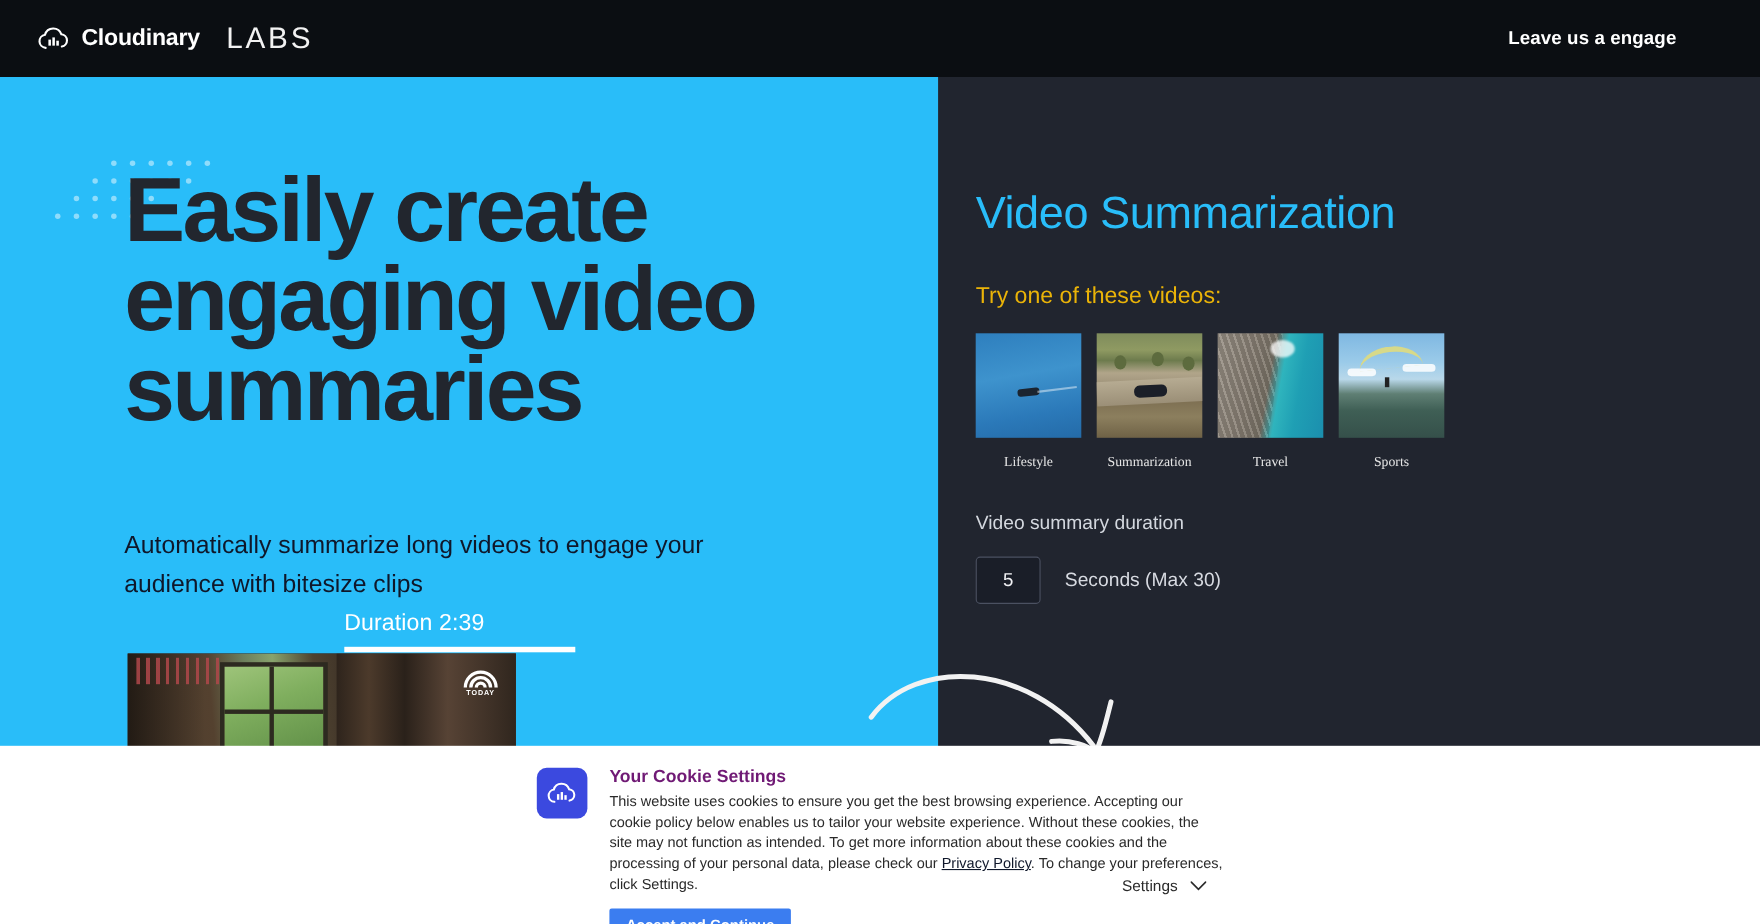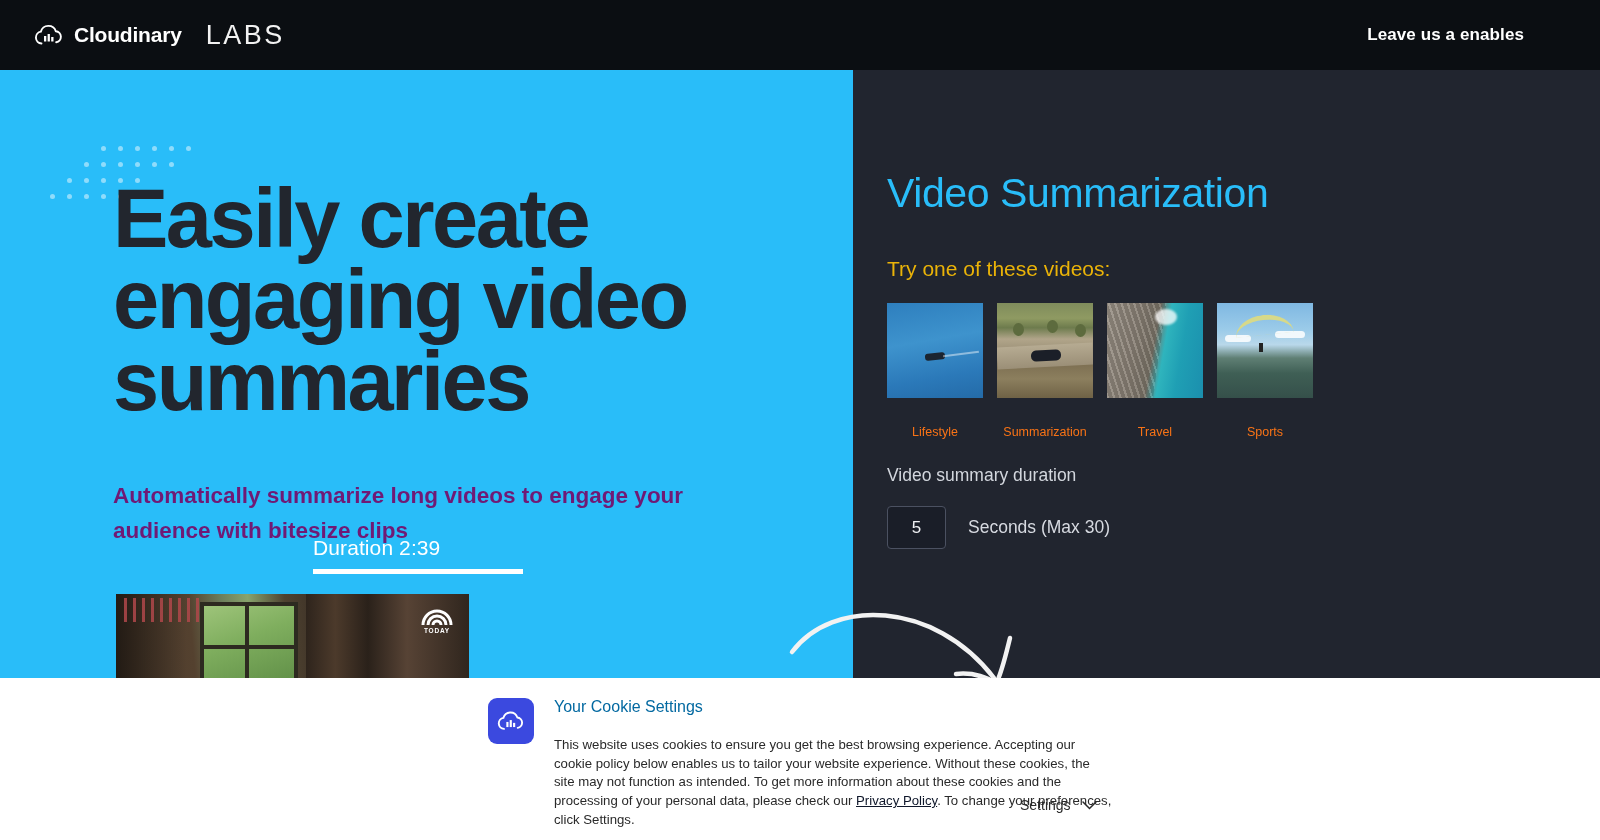--- a/index.html
+++ b/index.html
@@ -38,31 +38,31 @@
     position: absolute; top: 70px; left: 0; width: 853px; height: 770px;
     background: #29BDF9;
     overflow: hidden;
   }
   .dots { position: absolute; top: 70px; left: 50px; }
   .dots-row { display: flex; gap: 12px; height: 16px; align-items: center; }
   .dot { width: 5px; height: 5px; border-radius: 50%; background: #8FDCFB; }
   .dot.hidden { visibility: hidden; }
 
   .hero-title {
-    position: absolute; top: 108px; left: 113px; width: 640px;
+    position: absolute; top: 80px; left: 113px; width: 640px;
     color: #22262E; font-size: 83px; line-height: 0.98;
     font-weight: 700; letter-spacing: -2.5px;
   }
   .hero-sub {
     position: absolute; top: 408px; left: 113px; width: 580px;
-    color: #701a75; font-size: 22.5px; line-height: 1.56; font-weight: 700;
-  }
-
-  
-  .dur1 { position: absolute; top: 466px; left: 313px; width: 210px; }
+    color: #0f172a; font-size: 22.5px; line-height: 1.56; font-weight: 400;
+  }
+
+  
+  .dur1 { position: absolute; top: 485px; left: 313px; width: 210px; }
   .dur-text { color: #FFFFFF; font-size: 21px; font-weight: 400; letter-spacing: 0.1px; }
   .dur-bar { margin-top: 9px; height: 5px; background: #FFFFFF; width: 100%; }
 
   .video1 {
     position: absolute; top: 524px; left: 116px; width: 353px; height: 190px;
     overflow: hidden; background: #2a2320;
   }
   .v1-img {
     position: absolute; inset: 0;
     background:
@@ -158,22 +158,22 @@
     color: #eab308; font-size: 21px; font-weight: 400;
   }
 
   .thumbs { position: absolute; top: 233px; left: 34px; display: flex; gap: 14px; }
   .thumb-cell { width: 96px; display: flex; flex-direction: column; align-items: center; }
   .thumb {
     width: 96px; height: 95px; background: #4f5a78; cursor: pointer;
     position: relative; overflow: hidden;
   }
   .thumb-label {
-    margin-top: 27px; color: #f97316; font-size: 12.5px; font-weight: 400;
-    white-space: nowrap; display: flex; align-items: center; gap: 5px;
+    margin-top: 15px; color: #e5e5e5; font-size: 12.5px; font-weight: 400;
+    white-space: nowrap; display: flex; align-items: center; gap: 5px; font-family: Liberation Serif, serif;
   }
   .t-lifestyle {
     background: linear-gradient(170deg,#2e7fbe 0%, #3e93cd 40%, #2b79b9 75%, #246ba8 100%);
   }
   .t-lifestyle .boat {
     position: absolute; left: 38px; top: 50px; width: 20px; height: 7px;
     background: #1b2430; border-radius: 3px; transform: rotate(-6deg);
   }
   .t-lifestyle .wake {
     position: absolute; left: 56px; top: 50px; width: 36px; height: 2px;
@@ -251,21 +251,21 @@
     position: absolute; left: 0; bottom: 0; width: 1600px; height: 162px;
     background: #FFFFFF; z-index: 40;
     display: flex; align-items: flex-start;
   }
   .cookie-inner { display: flex; gap: 20px; margin-left: 488px; margin-top: 20px; }
   .cookie-logo {
     width: 46px; height: 46px; border-radius: 9px; background: #3B49DF;
     display: flex; align-items: center; justify-content: center; flex: none;
   }
   .cookie-body { width: 560px; }
-  .cookie-title { color: #0369a1; font-size: 16px; font-weight: 400; margin-bottom: 20px; }
+  .cookie-title { color: #701a75; font-size: 16px; font-weight: 700; margin-bottom: 4px; }
   .cookie-text { color: #2A2A2A; font-size: 13.2px; line-height: 1.42; }
   .cookie-text a { color: #0f172a; text-decoration: underline; }
   .accept-btn {
     margin-top: 12px; background: #3B7DF0; color: #FFFFFF;
     border: none; border-radius: 2px; padding: 7px 15px;
     font-size: 13.5px; font-weight: 700; cursor: pointer;
     font-family: "Liberation Sans", sans-serif;
   }
   .settings-ctl {
     position: absolute; left: 1020px; bottom: 27px;
@@ -284,21 +284,21 @@
         <svg class="brand-icon" viewBox="0 0 30 22" xmlns="http://www.w3.org/2000/svg">
           <path d="M7.5 19.5a6 6 0 0 1-.6-11.9A7.8 7.8 0 0 1 21.8 7.2a5.6 5.6 0 0 1 .4 11.1" fill="none" stroke="#FFFFFF" stroke-width="1.9" stroke-linecap="round"></path>
           <rect x="10" y="12" width="2.3" height="5.5" fill="#FFFFFF"></rect>
           <rect x="13.6" y="10" width="2.3" height="7.5" fill="#FFFFFF"></rect>
           <rect x="17.2" y="13" width="2.3" height="4.5" fill="#FFFFFF"></rect>
         </svg>
       </span>
       <span class="brand-name">Cloudinary</span>
       <span class="brand-labs">LABS</span>
     </div>
-    <div class="leave-msg">Leave us a enables</div>
+    <div class="leave-msg">Leave us a engage</div>
   </div>
 
   <div class="hero">
 
     <div class="dots">
       <div class="dots-row">
           <span class="dot hidden"></span>
           <span class="dot hidden"></span>
           <span class="dot hidden"></span>
           <span class="dot"></span>

